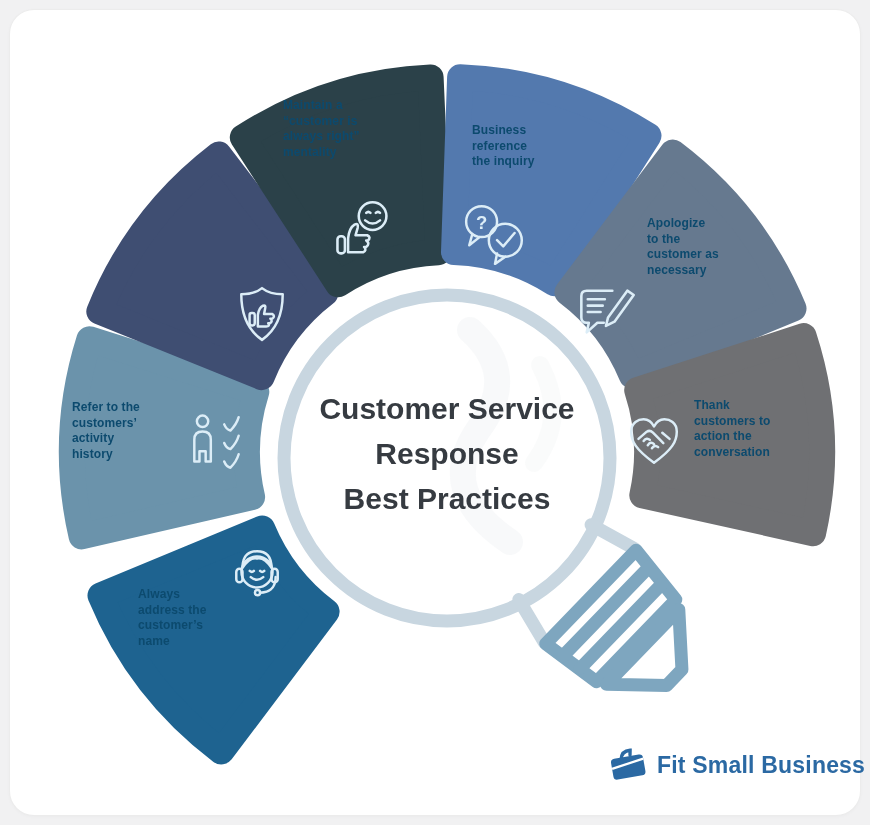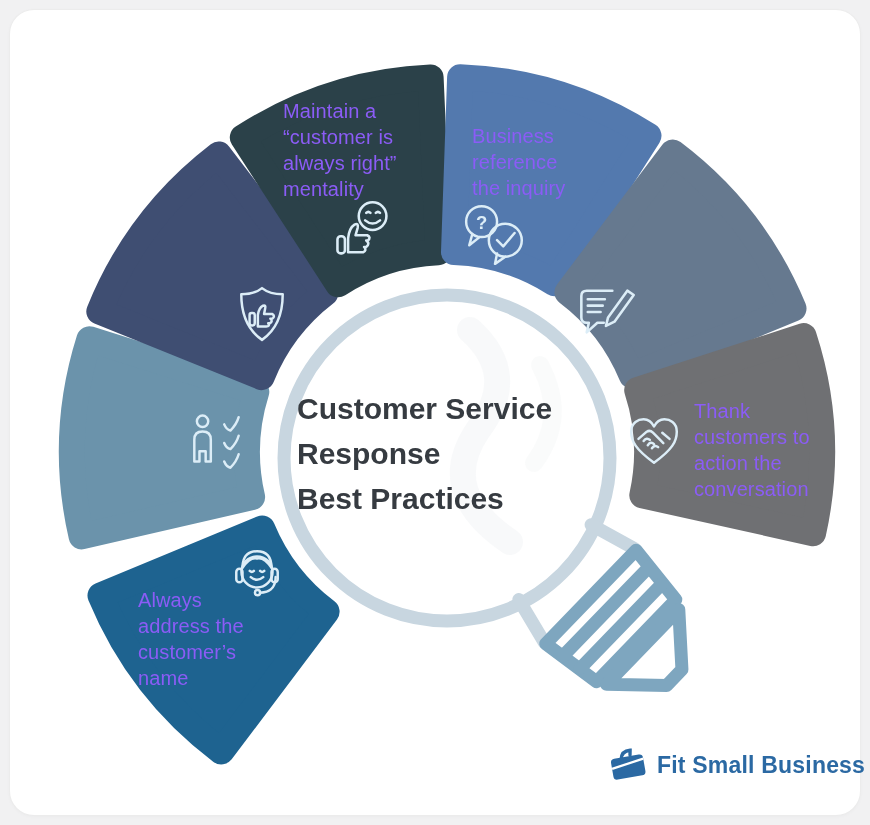--- a/index.html
+++ b/index.html
@@ -5,26 +5,26 @@
   html,body{margin:0;padding:0;}
   body{width:870px;height:825px;overflow:hidden;font-family:"Liberation Sans",sans-serif;}
   .stage{position:relative;width:870px;height:825px;background:var(--page-bg,#f1f1f2);}
   .card{position:absolute;left:10px;top:10px;right:10px;bottom:10px;background:var(--card-bg,#fff);
         border-radius:24px;box-shadow:0 0 0 1px #ececec, 0 1px 4px rgba(0,0,0,.04);}
   svg.fan{position:absolute;left:0;top:0;}
   .bulb-ring{fill:#ffffff;stroke:var(--ring,#c8d6e0);stroke-width:13;}
   .neck-line{stroke:var(--ring,#c8d6e0);stroke-width:13;fill:none;stroke-linecap:round;}
   .base-stroke{stroke:var(--base,#7ea6bf);stroke-width:13;fill:none;stroke-linecap:round;stroke-linejoin:round;}
   .watermark{stroke:#b9c7d0;fill:none;stroke-linecap:round;}
-  .seg-label{position:absolute;color:#8b5cf6;font-weight:normal;font-size:20px;line-height:1.3;
+  .seg-label{position:absolute;color:#0c4a6e;font-weight:bold;font-size:12px;line-height:1.3;
              white-space:pre-line;letter-spacing:.1px;}
   .seg-icon{position:absolute;}
   .icon-stroke{stroke:#dcedf7;stroke-width:2.4;fill:none;stroke-linecap:round;stroke-linejoin:round;}
   .icon-glyph{fill:#dcedf7;font-weight:bold;font-family:"Liberation Sans",sans-serif;}
-  .title{position:absolute;left:297px;top:386px;width:300px;text-align:left;font-size:30px;
+  .title{position:absolute;left:297px;top:386px;width:300px;text-align:center;font-size:30px;
          font-weight:bold;color:var(--title-color,#363b41);line-height:1.5;white-space:pre-line;}
   .logo{position:absolute;left:608px;top:746px;display:flex;align-items:center;gap:7px;
         color:var(--logo-color,#2b69a3);font-weight:bold;font-size:23px;letter-spacing:.2px;}
   .logo-text{white-space:nowrap;}
 </style>
 </head>
 <body>
 
 <div class="stage" style="--page-bg: #f1f1f2; --card-bg: #ffffff; --ring: #c8d6e0; --base: #7ea6bf; --title-color: #363b41; --logo-color: #2b69a3;">
   <div class="card"></div>
@@ -61,20 +61,24 @@
     <circle class="icon-stroke" cx="26" cy="26" r="15"></circle>
     <path class="icon-stroke" d="M 12 22 C 12 9 19 6 26 6 C 33 6 40 9 40 22 C 34 13 30 12 26 13 C 22 12 18 13 12 22"></path>
     <rect class="icon-stroke" x="6" y="23" width="6" height="13" rx="3"></rect>
     <rect class="icon-stroke" x="40" y="23" width="6" height="13" rx="3"></rect>
     <path class="icon-stroke" d="M 19 25 q 2 2 4 0 M 29 25 q 2 2 4 0"></path>
     <path class="icon-stroke" d="M 20 31 q 6 5 12 0"></path>
     <path class="icon-stroke" d="M 44 31 C 44 43 36 46 29 46"></path>
     <circle class="icon-stroke" cx="26.5" cy="46" r="2.5"></circle>
   </svg>
 
+  <div class="seg-label" style="left:72px;top:400px;width:140px">Refer to the
+customers’
+activity
+history</div>
   <svg class="seg-icon" style="left:185px;top:412px" width="64" height="66" viewBox="0 0 62 64">
     <circle class="icon-stroke" cx="17" cy="9" r="5.5"></circle>
     <path class="icon-stroke" d="M 9 48 L 9 27 Q 9 19 17 19 Q 25 19 25 27 L 25 48 L 20 48 L 20 38 L 14 38 L 14 48 Z"></path>
     <path class="icon-stroke" d="M 38 12 q 2 5 6 6 q 6 -6 8 -13"></path>
     <path class="icon-stroke" d="M 38 30 q 2 5 6 6 q 6 -6 8 -13"></path>
     <path class="icon-stroke" d="M 38 48 q 2 5 6 6 q 6 -6 8 -13"></path>
   </svg>
 
   <svg class="seg-icon" style="left:233px;top:283px" width="58" height="62" viewBox="0 0 56 58">
     <path class="icon-stroke" d="M 28 4 C 33 8 40 10 48 10 C 48 32 41 45 28 54 C 15 45 8 32 8 10 C 16 10 23 8 28 4 Z"></path>
@@ -99,20 +103,24 @@
 the inquiry</div>
   <svg class="seg-icon" style="left:456px;top:200px" width="78" height="68" viewBox="0 0 70 66">
     <circle class="icon-stroke" cx="22" cy="21" r="15"></circle>
     <path class="icon-stroke" d="M 13 33 L 10 44 L 20 36"></path>
     <text class="icon-glyph" x="22" y="28" font-size="18" text-anchor="middle">?</text>
     <circle class="icon-stroke" cx="45" cy="39" r="16"></circle>
     <path class="icon-stroke" d="M 37 52 L 35 62 L 45 55"></path>
     <path class="icon-stroke" d="M 37 39 L 43 45 L 54 32"></path>
   </svg>
 
+  <div class="seg-label" style="left:647px;top:216px;width:155px">Apologize
+to the
+customer as
+necessary</div>
   <svg class="seg-icon" style="left:576px;top:282px" width="62" height="58" viewBox="0 0 58 54">
     <path class="icon-stroke" d="M 34 8 L 10 8 Q 5 8 5 13 L 5 33 Q 5 38 10 38 L 12 38 L 10 47 L 20 38 L 26 38"></path>
     <path class="icon-stroke" d="M 11 16 h 16 M 11 22 h 14 M 11 28 h 12"></path>
     <path class="icon-stroke" d="M 30 33 L 48 8 L 54 12 L 36 37 L 28 41 Z"></path>
   </svg>
 
   <div class="seg-label" style="left:694px;top:398px;width:145px">Thank
 customers to
 action the
 conversation</div>

